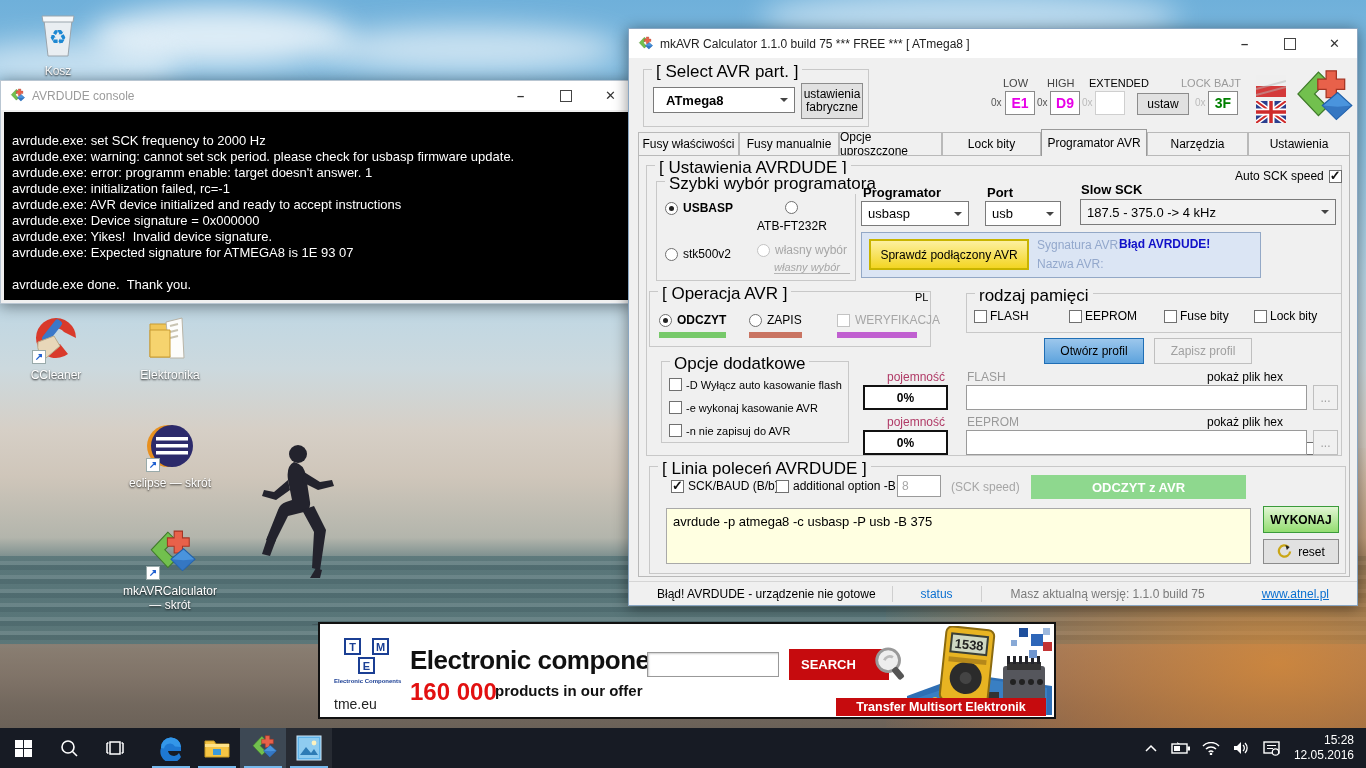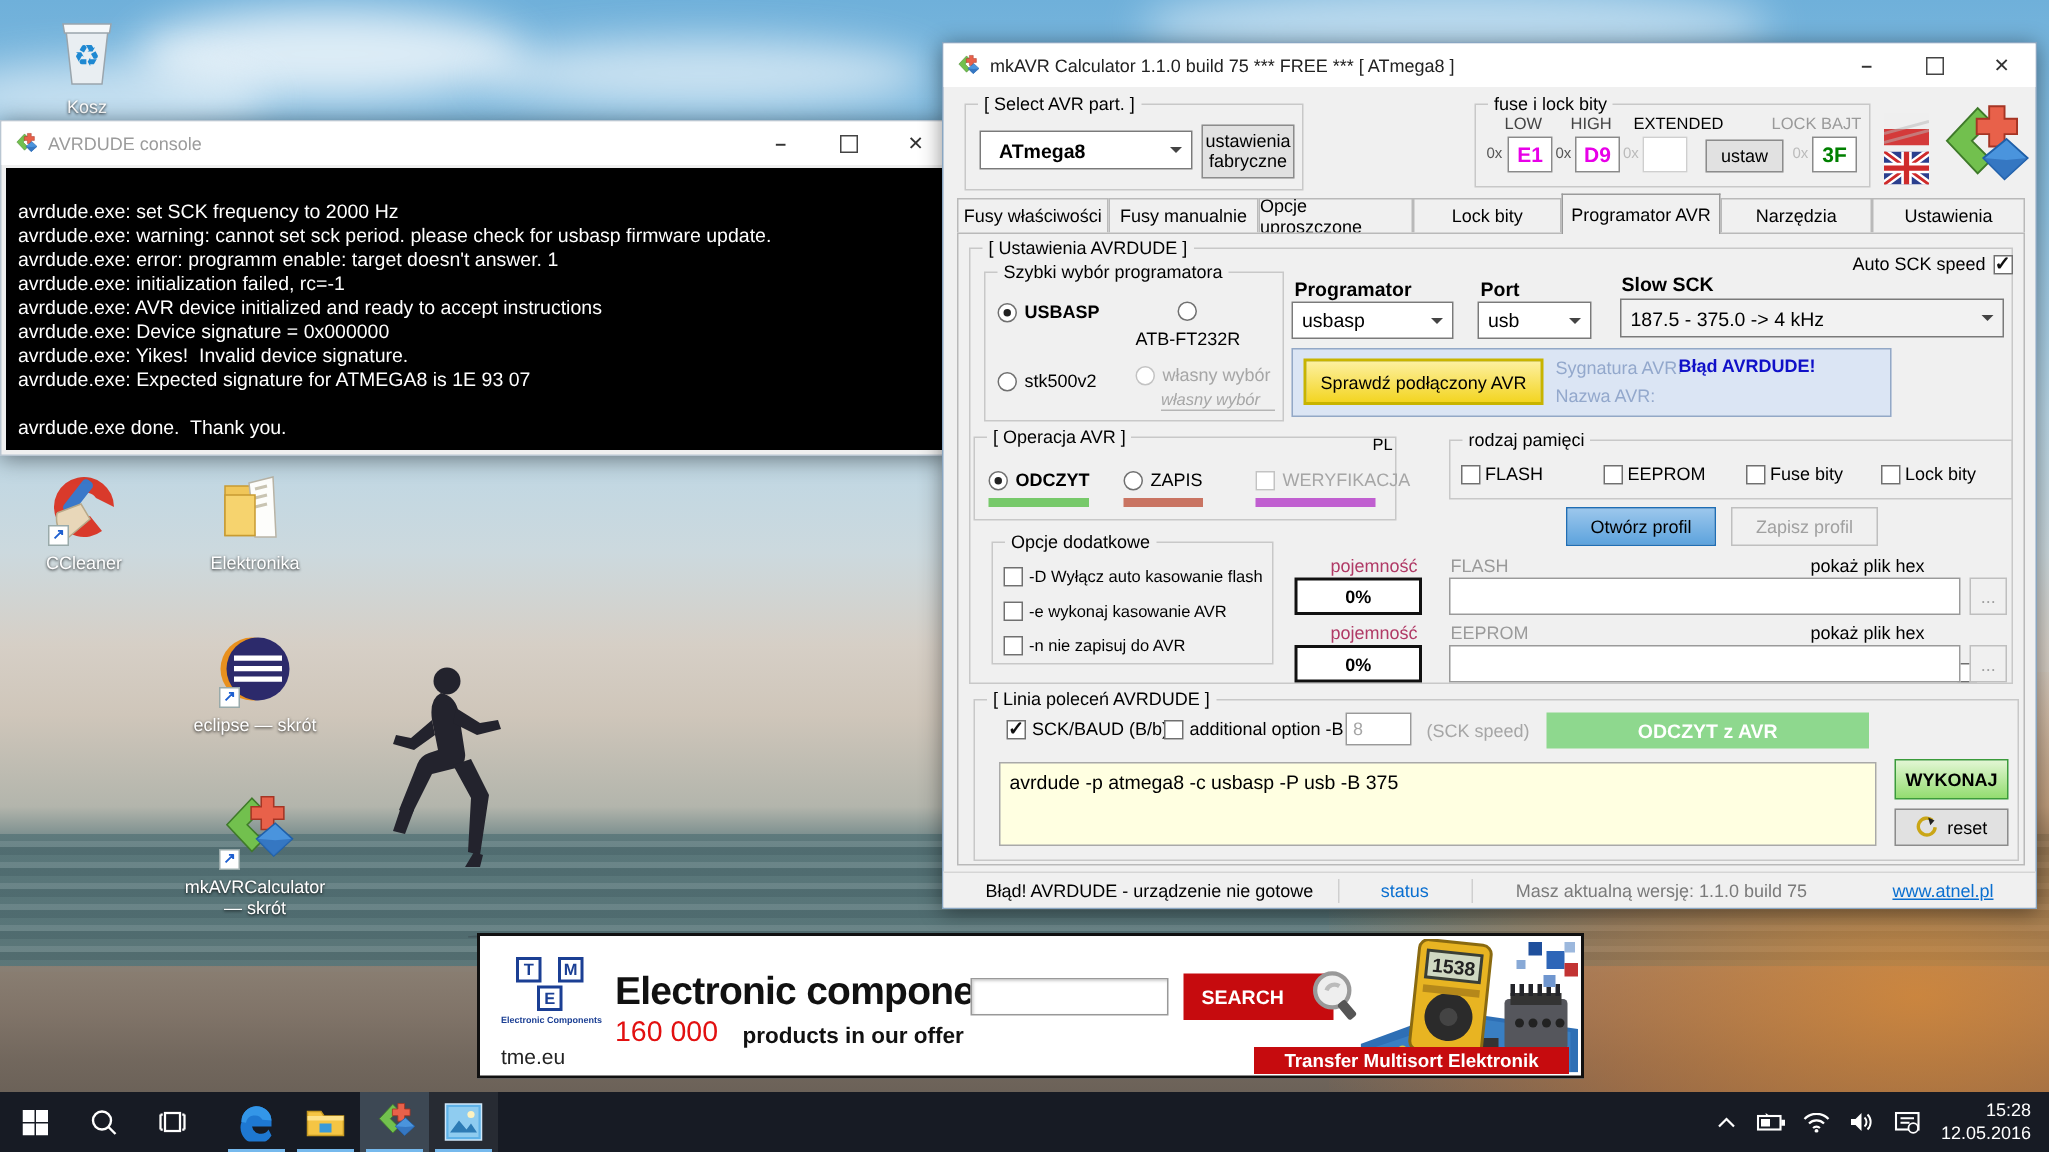--- a/index.html
+++ b/index.html
@@ -45,21 +45,21 @@
   #console-win .ttext { color:#9b9b9b; }
   #console-body { position:absolute; left:3px; right:3px; top:31px; bottom:3px; background:#000;
     color:#fff; font-size:13px; line-height:16px; padding:21px 0 0 8px; white-space:pre; overflow:hidden; }
 
   
   #app-win { left:628px; top:28px; width:730px; height:578px; border:1px solid #89a6c2; z-index:10; font-size:12px; color:#000; }
   #app-win .ttext { color:#222; }
   .abs { position:absolute; }
 
   .group { position:absolute; border:1px solid #c8c8c8; }
-  .glabel { position:absolute; top:-8px; left:8px; background:#f0f0f0; padding:0 4px; font-size:12px; white-space:nowrap; }
+  .glabel { position:absolute; top:-8px; left:8px; background:#f0f0f0; padding:0 4px; font-size:17px; white-space:nowrap; }
 
   .cb, .rb { display:inline-block; width:13px; height:13px; background:#fff; border:1px solid #707070; vertical-align:-2px; position:relative; flex:none; }
   .rb { border-radius:50%; }
   .rb.sel::after { content:""; position:absolute; left:3px; top:3px; width:5px; height:5px; border-radius:50%; background:#222; }
   .cb.checked::after { content:"✓"; position:absolute; left:0px; top:-3px; font-size:13px; color:#111; font-weight:bold; }
   .cb.disabled, .rb.disabled { border-color:#c3c3c3; }
   .ctl-row { position:absolute; display:flex; align-items:center; gap:5px; white-space:nowrap; }
   .dim { color:#a6a6a6; }
   .graylab { color:#9a9a9a; }
 
@@ -77,21 +77,21 @@
   .tab.active { top:-3px; height:27px; background:#f0f0f0; z-index:2; border-color:#9a9a9a; }
 
   .ubar { position:absolute; height:6px; }
 
   .statusbar { position:absolute; left:0; right:0; bottom:0; height:24px; background:#f0f0f0; border-top:1px solid #d5d5d5; display:flex; align-items:center; font-size:12px; }
   .sb-div { width:1px; height:16px; background:#cfcfcf; }
 
   
   #banner { position:absolute; left:318px; top:622px; width:738px; height:97px; background:#fff; border:2px solid #111; z-index:4; }
   #banner .headline { position:absolute; left:90px; top:21px; font-size:26px; font-weight:bold; color:#111; letter-spacing:-.5px; }
-  #banner .count { position:absolute; left:90px; top:54px; font-size:19px; font-weight:normal; color:#e21010;text-align:right; }
+  #banner .count { position:absolute; left:90px; top:54px; font-size:24px; font-weight:bold; color:#e21010;text-align:right; }
   #banner .offer { position:absolute; left:175px; top:58px; font-size:15px; font-weight:bold; color:#111; }
   #banner .url { position:absolute; left:14px; top:72px; font-size:14px; color:#222; }
   #banner .searchbox { position:absolute; left:327px; top:28px; width:132px; height:25px; background:#fff; border:1px solid #999; box-shadow:inset 1px 1px 2px #ccc; }
   #banner .searchbtn { position:absolute; left:469px; top:25px; width:100px; height:31px; background:#c60b0e; color:#fff; font-weight:bold; font-size:13px; display:flex; align-items:center; padding-left:12px; }
   #banner .mag { position:absolute; left:552px; top:22px; width:38px; height:38px; }
   #banner .footerbar { position:absolute; left:516px; top:74px; width:210px; height:18px; background:#c60b0e; color:#fff; font-weight:bold; font-size:12.5px; display:flex; align-items:center; justify-content:center; }
   .tme-box { position:absolute; width:17px; height:17px; border:2px solid #1b3f94; color:#1b3f94; font-size:11px; font-weight:bold; display:flex; align-items:center; justify-content:center; background:#fff; }
 
   
   #taskbar { position:absolute; left:0; bottom:0; width:1366px; height:40px; background:#171b24; z-index:50; display:flex; align-items:stretch; }
@@ -243,23 +243,20 @@
       <span class="glabel">[ Select AVR part. ]</span>
     </div>
     <div class="select" style="left:24px; top:58px; width:142px; height:26px; font-weight:bold;padding-left:12px;">
       <span>ATmega8</span>
     </div>
     <div class="btn" style="left:172px; top:54px; width:62px; height:36px; line-height:13px; padding:2px;">
       <span>ustawienia fabryczne</span>
     </div>
 
     
-    <div class="group" style="left:354px; top:40px; width:264px; height:56px;">
-      <span class="glabel">fuse i lock bity</span>
-    </div>
     <span class="abs" style="left:374px; top:48px; font-size:11px; color:#444;">LOW</span>
     <span class="abs" style="left:418px; top:48px; font-size:11px; color:#444;">HIGH</span>
     <span class="abs" style="left:460px; top:48px; font-size:11px;">EXTENDED</span>
     <span class="abs graylab" style="left:552px; top:48px; font-size:11px;">LOCK BAJT</span>
     <span class="abs" style="left:362px; top:68px; font-size:10px; color:#555;">0x</span>
     <div class="hexbox" style="left:376px; top:62px; width:30px; height:24px; color:#e800e8;">
         <span>E1</span>
       </div>
     <span class="abs" style="left:408px; top:68px; font-size:10px; color:#555;">0x</span>
     <div class="hexbox" style="left:421px; top:62px; width:30px; height:24px; color:#e800e8;">

